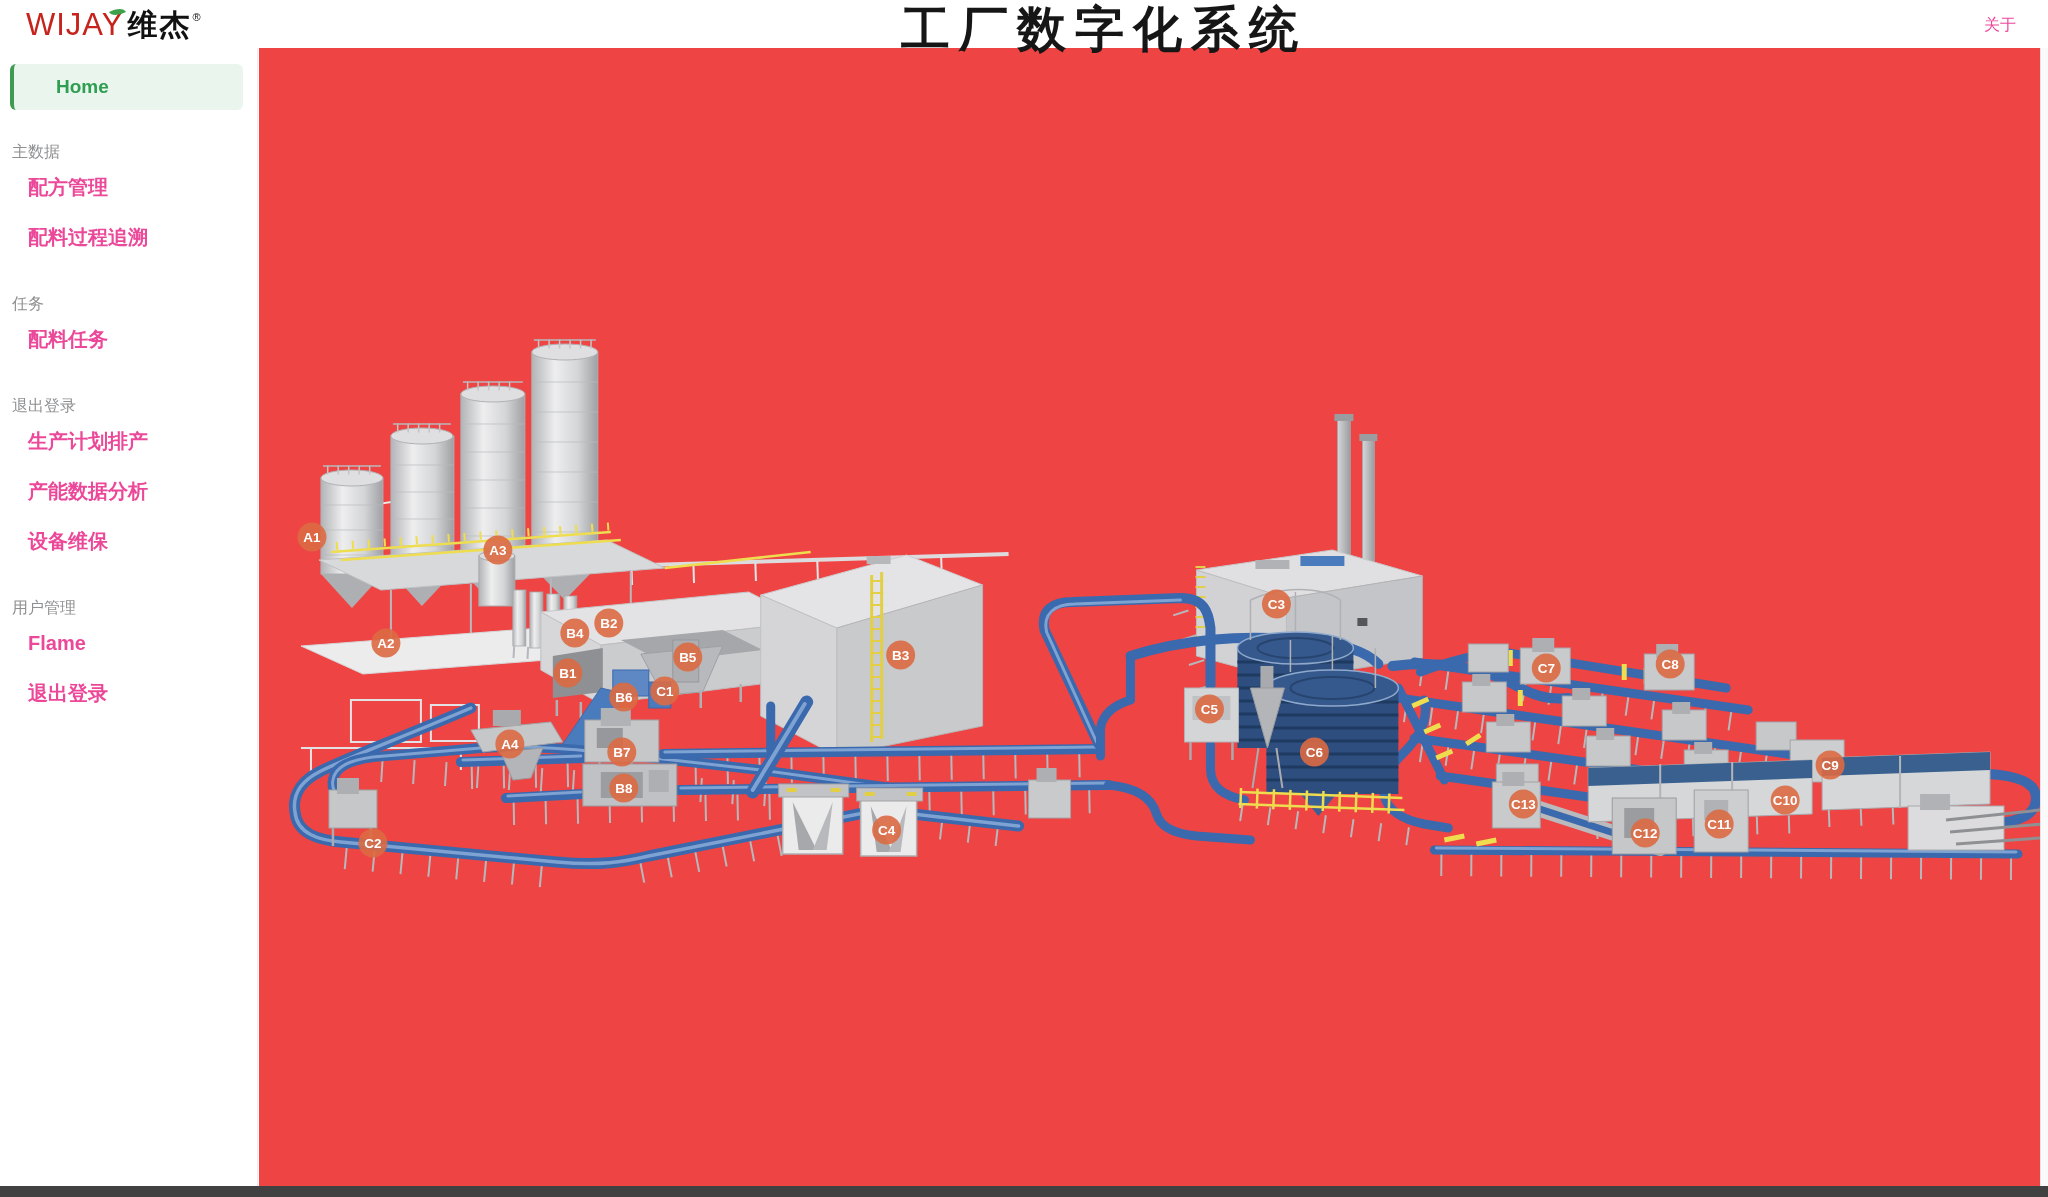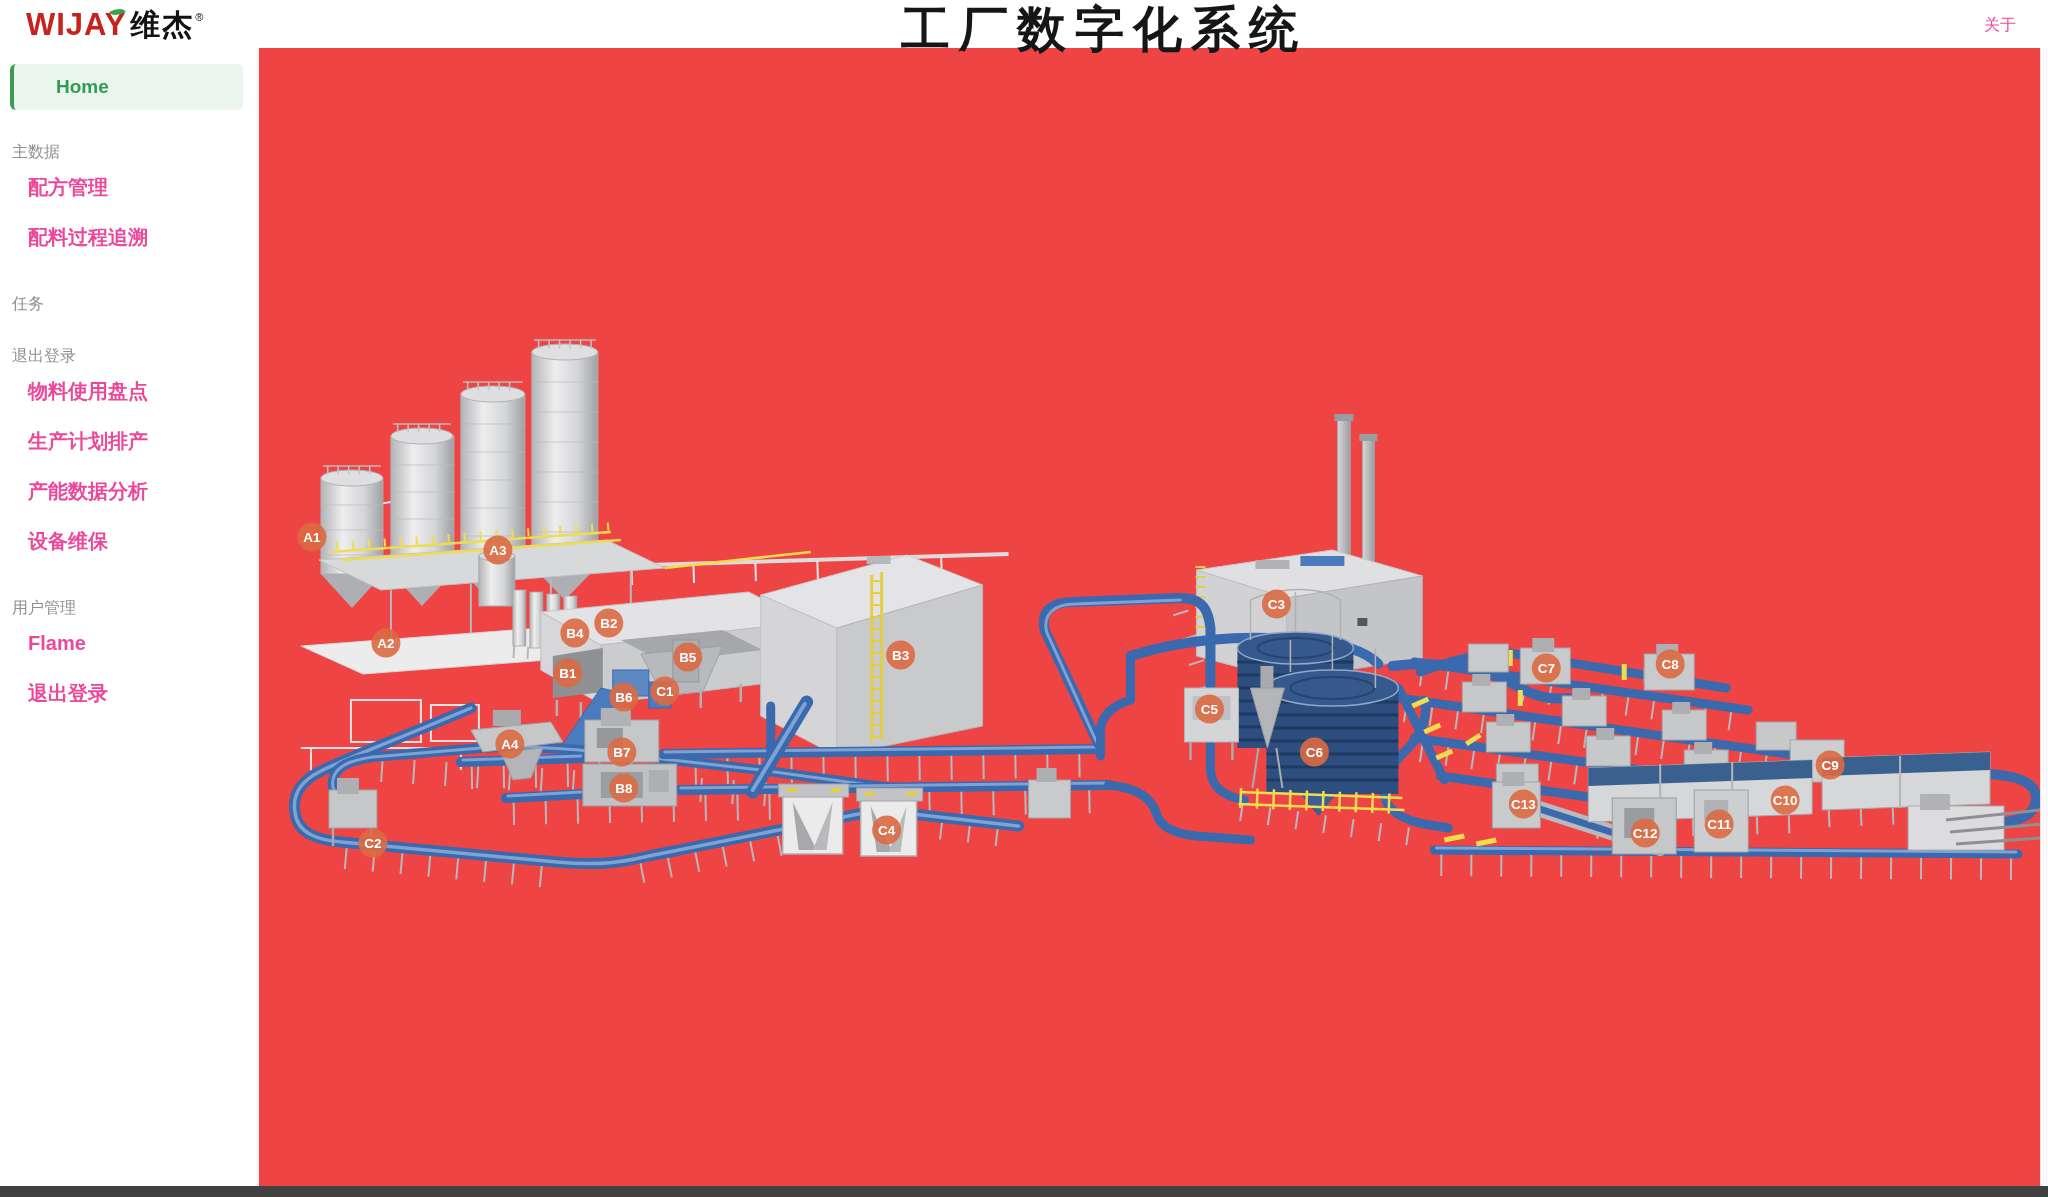--- a/index.html
+++ b/index.html
@@ -1,21 +1,21 @@
 <!DOCTYPE html>
 <html><head>
 <meta charset="utf-8">
 <style>
   html,body{margin:0;padding:0;background:#fff;font-family:"Liberation Sans","DejaVu Sans",sans-serif;}
   .page{position:relative;width:2048px;height:1197px;background:#fff;overflow:hidden;}
 
   
   header{position:absolute;left:0;top:0;right:0;height:48px;background:#fff;z-index:5;}
   .logo{position:absolute;left:26px;top:6px;height:38px;display:flex;align-items:center;}
-  .logo-en{color:#c5231c;font-weight:700;font-size:31px;letter-spacing:1px;font-family:"Liberation Sans",sans-serif;}
+  .logo-en{color:#c5231c;font-weight:400;font-size:31px;letter-spacing:1px;font-family:"Liberation Sans",sans-serif;}
   .leaf{position:absolute;left:84px;top:2px;width:15px;height:8px;background:#3da04b;border-radius:0 100% 0 100%;transform:rotate(-28deg);}
   .logo-cn{color:#111;font-weight:800;font-size:30px;margin-left:4px;letter-spacing:2px;}
   .reg{color:#111;font-size:11px;vertical-align:top;margin-top:-16px;margin-left:1px;}
   .title{position:absolute;left:1100px;top:0;transform:translateX(-50%);margin:4px;height:48px;line-height:50px;
          font-size:49px;font-weight:800;letter-spacing:9px;color:#161616;white-space:nowrap;}
   .about{position:absolute;right:32px;top:0;height:48px;line-height:50px;font-size:16px;color:#ec4899;cursor:pointer;text-decoration:none;}
 
   
   aside{position:absolute;left:0;top:48px;bottom:11px;width:258px;background:#fff;border-right:1px solid #ececec;box-sizing:border-box;}
   .home-item{margin:16px 14px 0 10px;height:46px;display:flex;align-items:center;padding-left:42px;
@@ -53,22 +53,22 @@
 
   <aside>
     <div class="home-item">
       <span>Home</span>
     </div>
     <nav id="nav-sections">
         <div class="nav-section">主数据</div>
         <div class="nav-item">配方管理</div>
         <div class="nav-item">配料过程追溯</div>
         <div class="nav-section">任务</div>
+        <div class="nav-item">配料任务</div>
         <div class="nav-section">退出登录</div>
-        <div class="nav-item">物料使用盘点</div>
         <div class="nav-item">生产计划排产</div>
         <div class="nav-item">产能数据分析</div>
         <div class="nav-item">设备维保</div>
         <div class="nav-section">用户管理</div>
         <div class="nav-item">Flame</div>
         <div class="nav-item">退出登录</div>
       </nav>
   </aside>
 
   <main>

